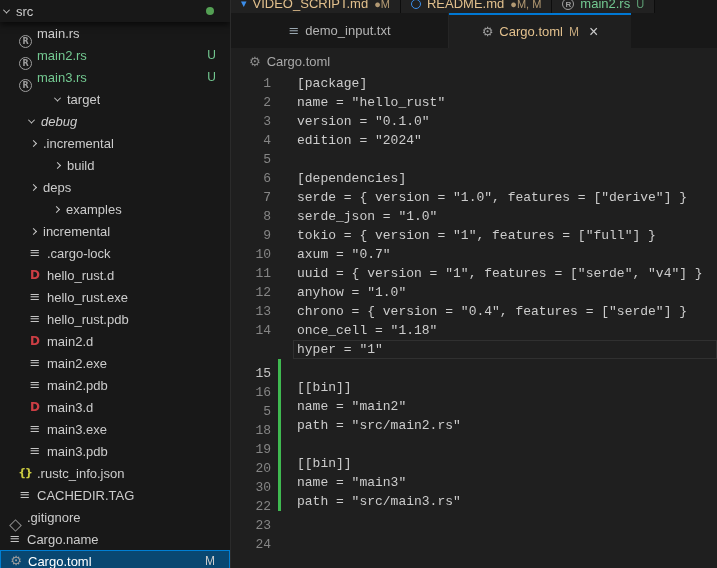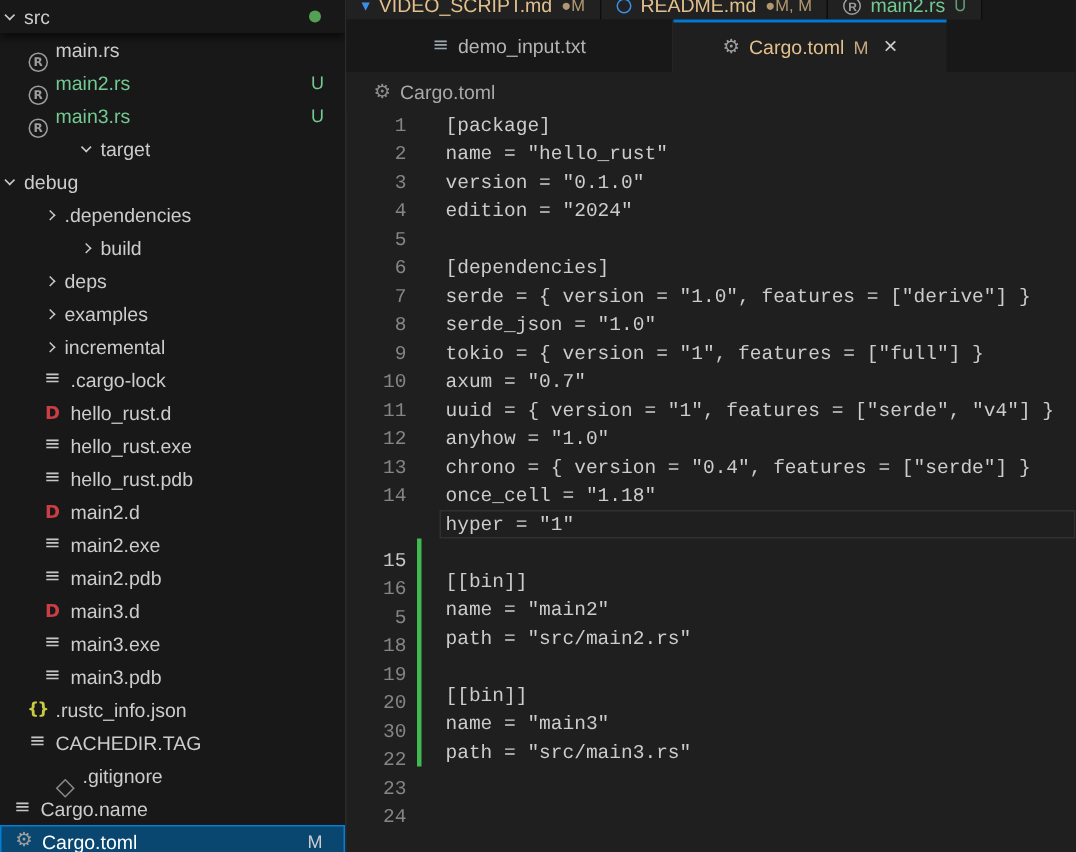--- a/index.html
+++ b/index.html
@@ -105,37 +105,37 @@
         </div>
         <div class="trow git-untracked" style="padding-left: 17px;">
           <span class="fico i-rustc"></span>
           <span class="tlabel">main3.rs</span>
           <span class="badge u">U</span>
         </div>
         <div class="trow" style="padding-left: 7px; margin-left: 44px;">
           <span class="chev down"></span>
           <span class="tlabel">target</span>
         </div>
-        <div class="trow" style="padding-left: 0;">
+        <div class="trow" style="padding-left: 25px; font-style: italic;">
           <span class="chev down"></span>
           <span class="tlabel">debug</span>
         </div>
         <div class="trow" style="padding-left: 27px;">
           <span class="chev right"></span>
-          <span class="tlabel">.dependencies</span>
+          <span class="tlabel">.incremental</span>
         </div>
         <div class="trow" style="padding-left: 27px; margin-left: 24px;">
           <span class="chev right"></span>
           <span class="tlabel">build</span>
         </div>
         <div class="trow" style="padding-left: 27px;">
           <span class="chev right"></span>
           <span class="tlabel">deps</span>
         </div>
-        <div class="trow" style="padding-left: 27px;">
+        <div class="trow" style="padding-left: 27px; margin-left: 23px;">
           <span class="chev right"></span>
           <span class="tlabel">examples</span>
         </div>
         <div class="trow" style="padding-left: 27px;">
           <span class="chev right"></span>
           <span class="tlabel">incremental</span>
         </div>
         <div class="trow" style="padding-left: 27px;">
           <span class="fico i-lines">≡</span>
           <span class="tlabel">.cargo-lock</span>
@@ -177,21 +177,21 @@
           <span class="tlabel">main3.pdb</span>
         </div>
         <div class="trow" style="padding-left: 17px;">
           <span class="fico i-json">{}</span>
           <span class="tlabel">.rustc_info.json</span>
         </div>
         <div class="trow" style="padding-left: 17px;">
           <span class="fico i-lines">≡</span>
           <span class="tlabel">CACHEDIR.TAG</span>
         </div>
-        <div class="trow" style="padding-left: 7px; margin-left: 28px;">
+        <div class="trow" style="padding-left: 7px;">
           <span class="fico i-git"></span>
           <span class="tlabel">.gitignore</span>
         </div>
         <div class="trow" style="padding-left: 7px;">
           <span class="fico i-lines">≡</span>
           <span class="tlabel">Cargo.name</span>
         </div>
         <div class="trow selected" style="padding-left: 7px;">
           <span class="fico i-gear">⚙</span>
           <span class="tlabel">Cargo.toml</span>

